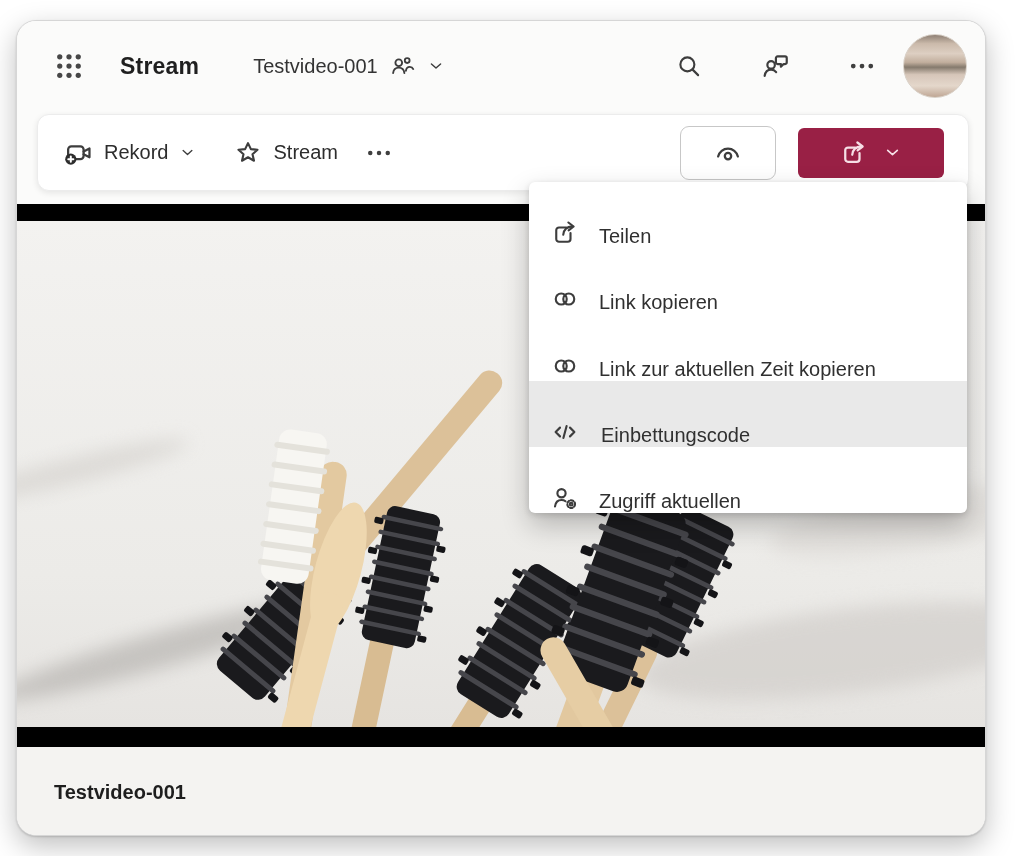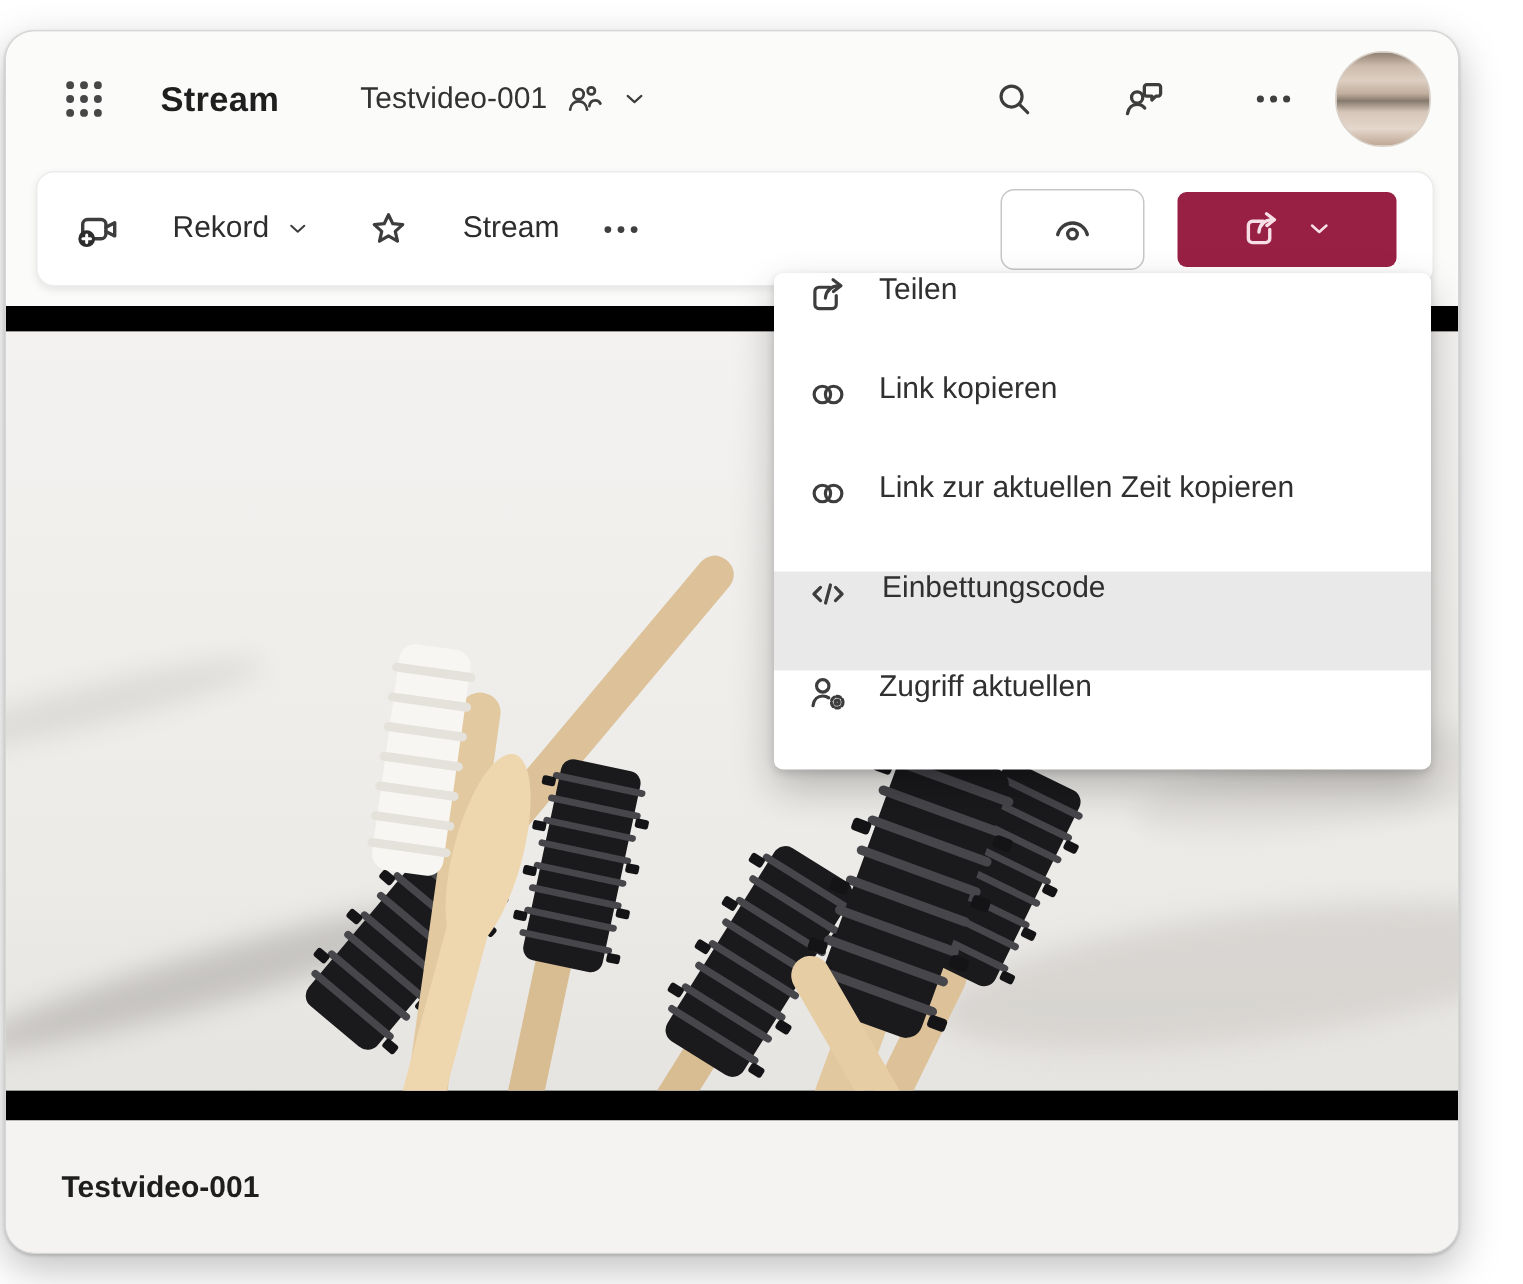--- a/index.html
+++ b/index.html
@@ -1,59 +1,59 @@
 <!DOCTYPE html>
 <html><head>
 <meta charset="utf-8">
 <style>
   html,body{margin:0;padding:0;background:#ffffff;}
   *{box-sizing:border-box;}
   .stage{position:relative;width:1015px;height:856px;background:#ffffff;overflow:hidden;
          font-family:"Liberation Sans",sans-serif;color:#2b2b2b;}
-  .window{position:absolute;left:3px;top:20px;width:970px;height:816px;background:#fbfbfa;
+  .window{position:absolute;left:16px;top:20px;width:970px;height:816px;background:#fbfbfa;
           border:1px solid #d6d6d6;border-radius:20px;overflow:hidden;
           box-shadow:0 1px 2px rgba(0,0,0,.15),0 10px 28px rgba(0,0,0,.25);}
   
   .topbar{position:absolute;left:0;top:0;width:100%;height:90px;display:flex;align-items:center;
           padding:0 18px 0 37px;background:#fbfbfa;}
   .ic{display:inline-flex;align-items:center;justify-content:center;flex:none;}
   .ic svg{display:block;}
   .app-name{font-size:23px;font-weight:700;color:#1f1f1f;margin:0 54px 0 36px;letter-spacing:.2px;}
   .crumb{display:flex;align-items:center;gap:11px;cursor:default;}
   .crumb-title{font-size:20px;color:#333333;}
   .top-right{display:flex;align-items:center;gap:56px;margin-left:auto;}
   .avatar{width:64px;height:64px;border-radius:50%;margin-left:26px;flex:none;
           border:1px solid #d8d0c7;
           background:linear-gradient(180deg,#8f8175 0%,#cbbaab 14%,#ddcfc2 30%,#c2af9e 44%,
                      #857a6d 52%,#d6c6b9 64%,#e4d7cb 82%,#bfa795 100%);}
   
   .toolbar-card{position:absolute;left:20px;top:93px;width:932px;height:77px;background:#ffffff;
                 border:1px solid #ececec;border-radius:12px;display:flex;align-items:center;
                 padding:0 24px;box-shadow:0 2px 6px rgba(0,0,0,.09);z-index:10;}
   .tool-group{display:flex;align-items:center;gap:10px;cursor:pointer;}
-  .tool-label{font-size:20px;color:#2d2d2d;margin-left:24px;}
+  .tool-label{font-size:20px;color:#2d2d2d;}
   .mr36{margin-right:36px;} .mr26{margin-right:26px;}
   .icon-btn{margin-left:auto;width:96px;height:54px;border:1.5px solid #c7c7c7;border-radius:9px;
             background:#ffffff;display:flex;align-items:center;justify-content:center;cursor:pointer;}
   .share-btn{margin-left:22px;width:146px;height:50px;border:none;border-radius:6px;
              display:flex;align-items:center;justify-content:center;gap:13px;cursor:pointer;}
   
   .video-area{position:absolute;left:0;top:183px;width:970px;height:543px;}
   .bar{width:100%;background:#000;}
   .bar-top{height:17px;} .bar-bottom{height:20px;}
   .video-svg{display:block;width:970px;height:506px;}
   
   .footer{position:absolute;left:0;top:726px;width:970px;height:90px;background:#f4f3f1;
           display:flex;align-items:center;padding:0 37px;}
   .footer-title{font-size:20px;font-weight:700;color:#1e1e1e;}
   
   .menu{position:absolute;left:512px;top:161px;width:438px;height:331px;background:#ffffff;
         border-radius:6px;overflow:hidden;z-index:60;display:flex;flex-direction:column;
         box-shadow:0 2px 6px rgba(0,0,0,.14),0 12px 28px rgba(0,0,0,.24);}
-  .menu-item{flex:1;display:flex;align-items:flex-start;gap:19px;padding:0 24px 0 21px;cursor:pointer;}
+  .menu-item{flex:1;display:flex;align-items:flex-end;gap:19px;padding:0 24px 0 21px;cursor:pointer;}
   .menu-item.highlighted{background:#e9e9e9;gap:21px;}
   .menu-label{font-size:20px;color:#303030;white-space:nowrap;}
   .stroke-ic{stroke:#3d3d3d;fill:none;stroke-width:1.7;stroke-linecap:round;stroke-linejoin:round;}
 </style>
 </head>
 <body>
 
 <div class="stage">
   <div class="window">
 

